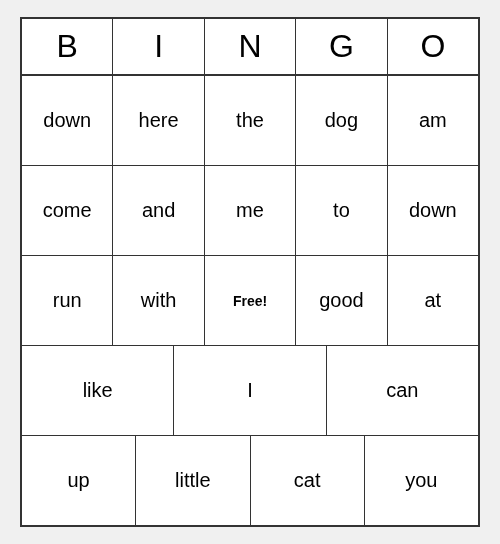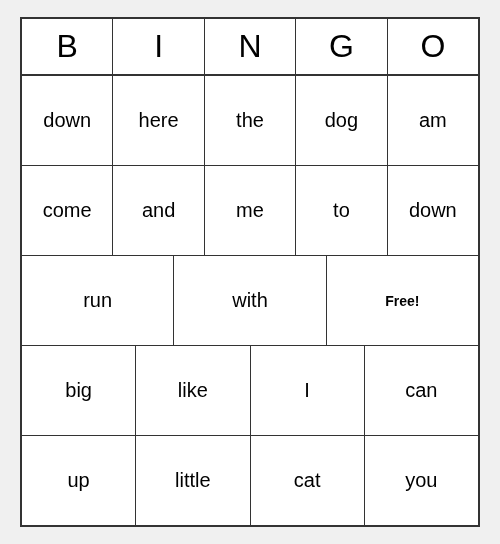--- a/index.html
+++ b/index.html
@@ -106,23 +106,24 @@
       <div class="bingo-cell">come</div>
       <div class="bingo-cell">and</div>
       <div class="bingo-cell">me</div>
       <div class="bingo-cell">to</div>
       <div class="bingo-cell">down</div>
     </div>
     <div class="bingo-row">
       <div class="bingo-cell">run</div>
       <div class="bingo-cell">with</div>
       <div class="bingo-cell free-cell">Free!</div>
+      <div class="bingo-cell">good</div>
+      <div class="bingo-cell">at</div>
     </div>
     <div class="bingo-row">
-      <div class="bingo-cell">big</div>
       <div class="bingo-cell">like</div>
       <div class="bingo-cell">I</div>
       <div class="bingo-cell">can</div>
     </div>
     <div class="bingo-row">
       <div class="bingo-cell">up</div>
       <div class="bingo-cell">little</div>
       <div class="bingo-cell">cat</div>
       <div class="bingo-cell">you</div>
     </div>

